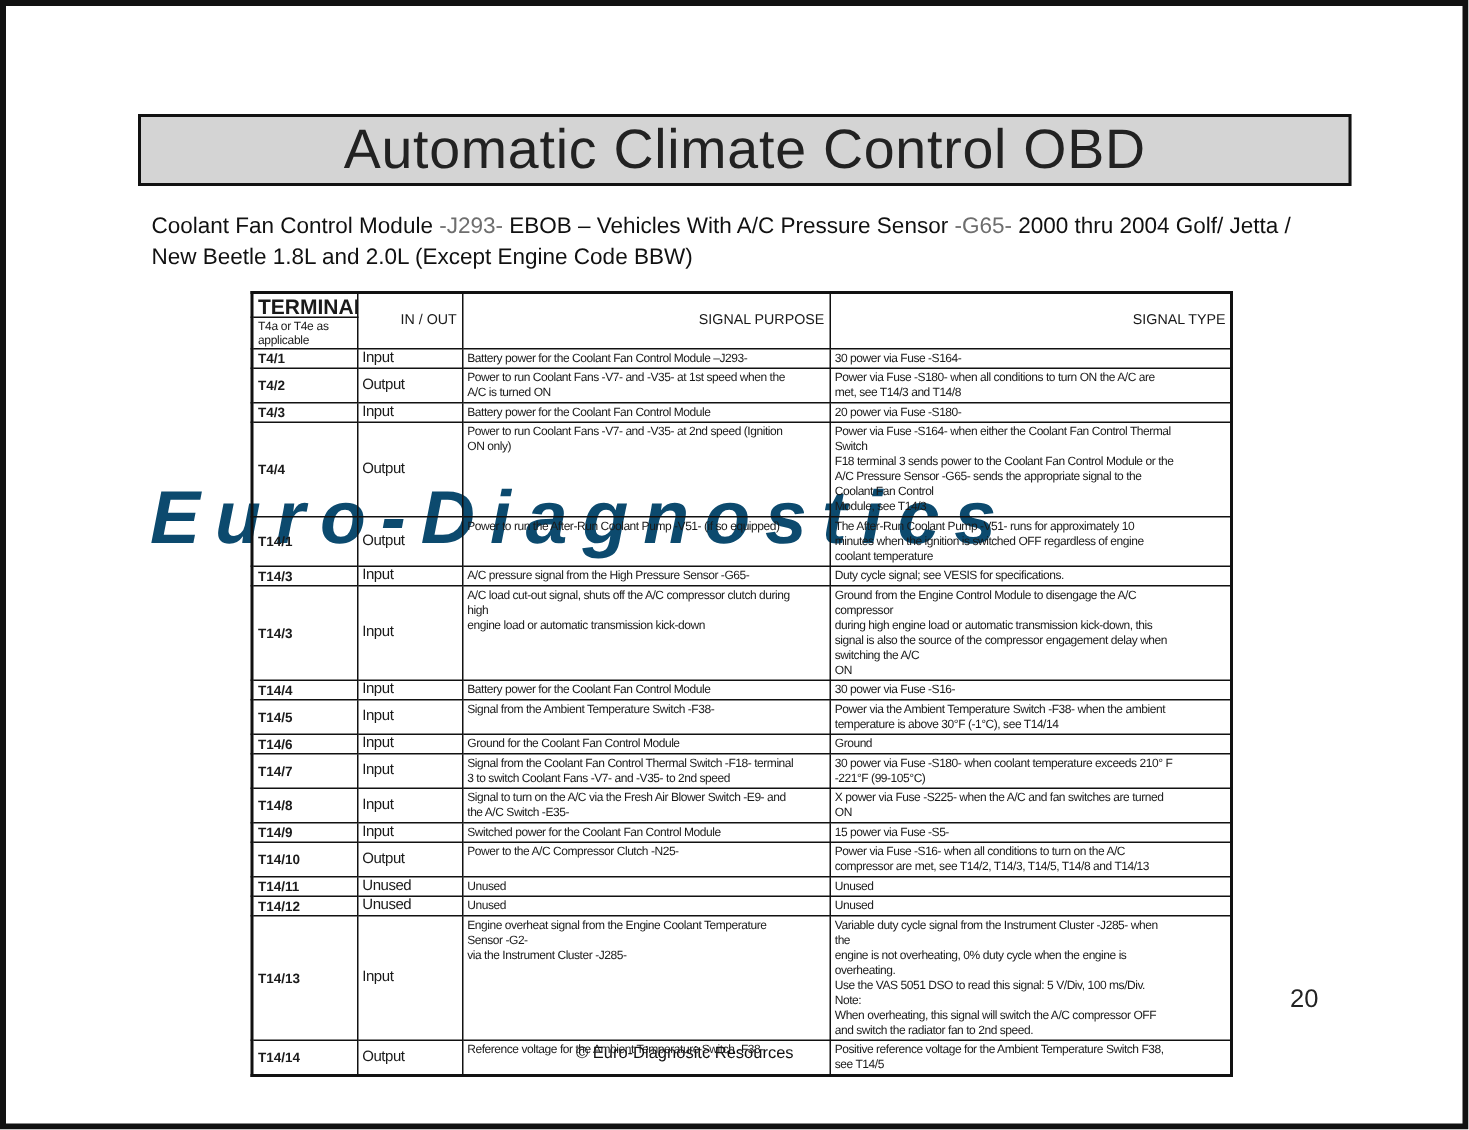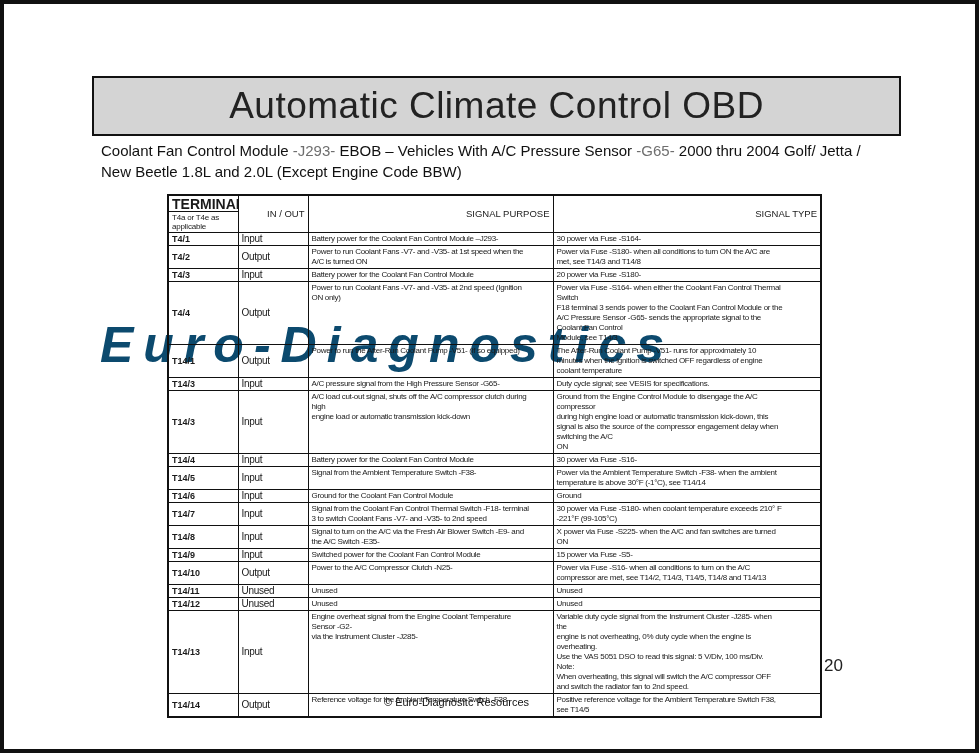--- a/index.html
+++ b/index.html
@@ -7,21 +7,21 @@
     position:relative;
     width:979px;height:753px;
     box-sizing:border-box;
     border:4px solid #111;
     background:#fff;
     font-family:"Liberation Sans", sans-serif;
     color:#1a1a1a;
     overflow:hidden;
   }
   .title-box{
-    position:absolute;left:88px;top:72px;width:809px;height:60px;
+    position:absolute;left:88px;top:72px;width:809px;height:48px;
     background:#d4d4d4;border:2px solid #111;box-sizing:border-box;
     display:flex;align-items:center;justify-content:center;
     font-size:37px;color:#222;letter-spacing:0.5px;
   }
   .heading{
     position:absolute;left:97px;top:136px;width:784px;
     font-size:15px;font-weight:normal;line-height:21px;color:#111;
   }
   .heading .code{color:#6e6e6e;}
   .watermark{
@@ -47,21 +47,21 @@
   .th-term{font-size:14px;font-weight:bold;text-align:center;vertical-align:middle;letter-spacing:0;height:13px;}
   .th-sub{font-size:8px;font-weight:normal;text-align:left;vertical-align:top;letter-spacing:-0.2px;line-height:9px;height:18px;}
   .td-term{font-weight:bold;font-size:9px;vertical-align:middle;letter-spacing:0;width:64px;margin-top:16px;}
   .td-io{vertical-align:middle;font-size:10px;}
   .td-text{vertical-align:top;white-space:pre-line;}
   .footer{
     position:absolute;left:380px;top:692px;
     font-size:11px;color:#111;
   }
   .page-number{
-    position:absolute;left:820px;top:652px;
+    position:absolute;left:856px;top:652px;
     font-size:17px;color:#222;
   }
 </style>
 </head>
 <body>
 
 <div class="page">
 
   <div class="watermark wm1">Euro-Diagnostics</div>
 

